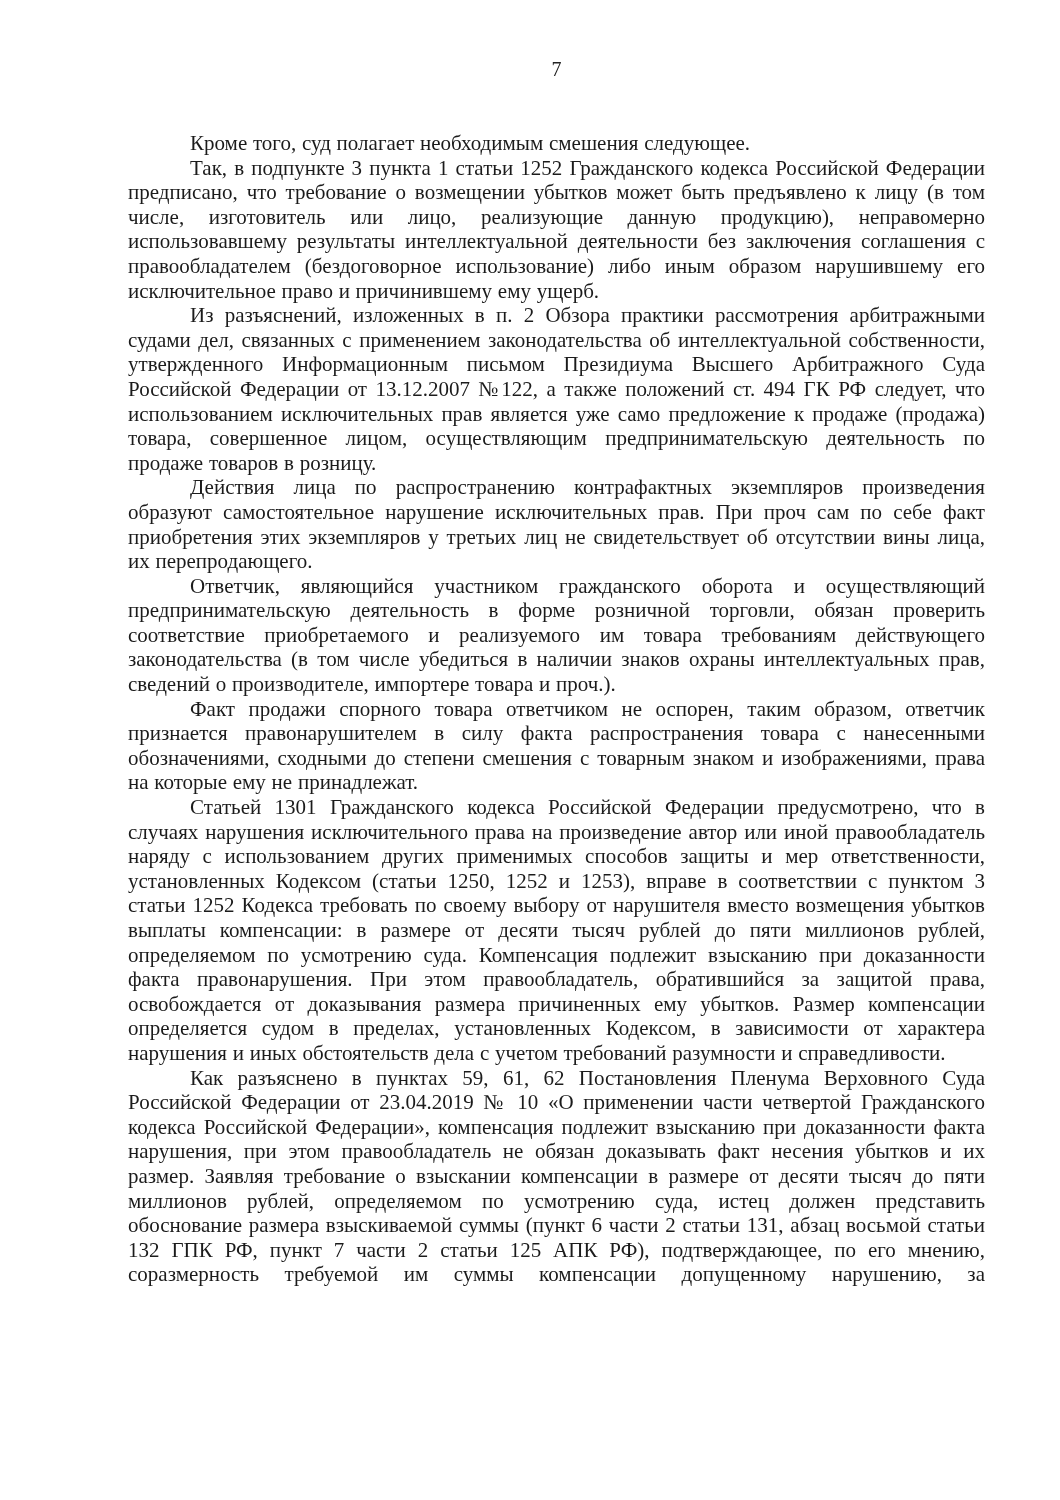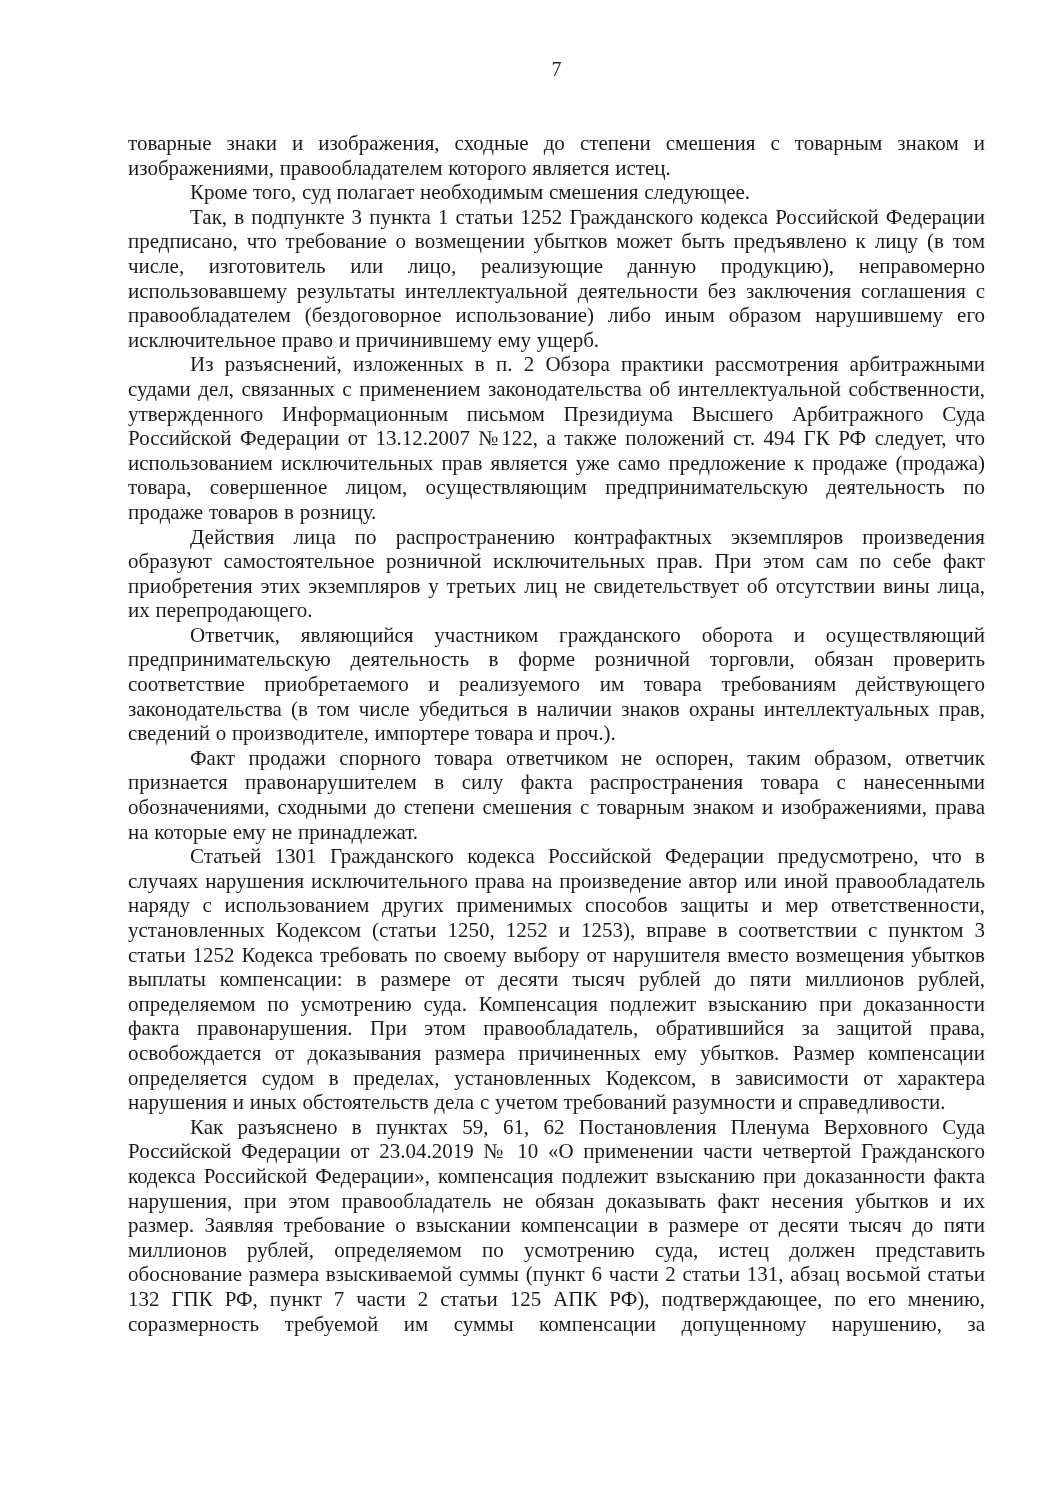--- a/index.html
+++ b/index.html
@@ -56,29 +56,28 @@
 </style>
 </head>
 <body>
 
 <div class="document-page">
 
   <div class="page-number">7</div>
 
   <div class="document-body">
 
-    <p class="para no-indent">товарные знаки и изображения, сходные до степени смешения с товарным знаком и изображениями, правообладателем которого является истец.</p>
 
     <p class="para">Кроме того, суд полагает необходимым смешения следующее.</p>
 
     <p class="para">Так, в подпункте 3 пункта 1 статьи 1252 Гражданского кодекса Российской Федерации предписано, что требование о возмещении убытков может быть предъявлено к лицу (в том числе, изготовитель или лицо, реализующие данную продукцию), неправомерно использовавшему результаты интеллектуальной деятельности без заключения соглашения с правообладателем (бездоговорное использование) либо иным образом нарушившему его исключительное право и причинившему ему ущерб.</p>
 
     <p class="para">Из разъяснений, изложенных в п. 2 Обзора практики рассмотрения арбитражными судами дел, связанных с применением законодательства об интеллектуальной собственности, утвержденного Информационным письмом Президиума Высшего Арбитражного Суда Российской Федерации от 13.12.2007 №122, а также положений ст. 494 ГК РФ следует, что использованием исключительных прав является уже само предложение к продаже (продажа) товара, совершенное лицом, осуществляющим предпринимательскую деятельность по продаже товаров в розницу.</p>
 
-    <p class="para">Действия лица по распространению контрафактных экземпляров произведения образуют самостоятельное розничной исключительных прав. При этом сам по себе факт приобретения этих экземпляров у третьих лиц не свидетельствует об отсутствии вины лица, их перепродающего.</p>
+    <p class="para">Действия лица по распространению контрафактных экземпляров произведения образуют самостоятельное нарушение исключительных прав. При проч сам по себе факт приобретения этих экземпляров у третьих лиц не свидетельствует об отсутствии вины лица, их перепродающего.</p>
 
     <p class="para">Ответчик, являющийся участником гражданского оборота и осуществляющий предпринимательскую деятельность в форме розничной торговли, обязан проверить соответствие приобретаемого и реализуемого им товара требованиям действующего законодательства (в том числе убедиться в наличии знаков охраны интеллектуальных прав, сведений о производителе, импортере товара и проч.).</p>
 
     <p class="para">Факт продажи спорного товара ответчиком не оспорен, таким образом, ответчик признается правонарушителем в силу факта распространения товара с нанесенными обозначениями, сходными до степени смешения с товарным знаком и изображениями, права на которые ему не принадлежат.</p>
 
     <p class="para">Статьей 1301 Гражданского кодекса Российской Федерации предусмотрено, что в случаях нарушения исключительного права на произведение автор или иной правообладатель наряду с использованием других применимых способов защиты и мер ответственности, установленных Кодексом (статьи 1250, 1252 и 1253), вправе в соответствии с пунктом 3 статьи 1252 Кодекса требовать по своему выбору от нарушителя вместо возмещения убытков выплаты компенсации: в размере от десяти тысяч рублей до пяти миллионов рублей, определяемом по усмотрению суда. Компенсация подлежит взысканию при доказанности факта правонарушения. При этом правообладатель, обратившийся за защитой права, освобождается от доказывания размера причиненных ему убытков. Размер компенсации определяется судом в пределах, установленных Кодексом, в зависимости от характера нарушения и иных обстоятельств дела с учетом требований разумности и справедливости.</p>
 
     <p class="para justify-last">Как разъяснено в пунктах 59, 61, 62 Постановления Пленума Верховного Суда Российской Федерации от 23.04.2019 № 10 «О применении части четвертой Гражданского кодекса Российской Федерации», компенсация подлежит взысканию при доказанности факта нарушения, при этом правообладатель не обязан доказывать факт несения убытков и их размер. Заявляя требование о взыскании компенсации в размере от десяти тысяч до пяти миллионов рублей, определяемом по усмотрению суда, истец должен представить обоснование размера взыскиваемой суммы (пункт 6 части 2 статьи 131, абзац восьмой статьи 132 ГПК РФ, пункт 7 части 2 статьи 125 АПК РФ), подтверждающее, по его мнению, соразмерность требуемой им суммы компенсации допущенному нарушению, за</p>
 
   </div>

